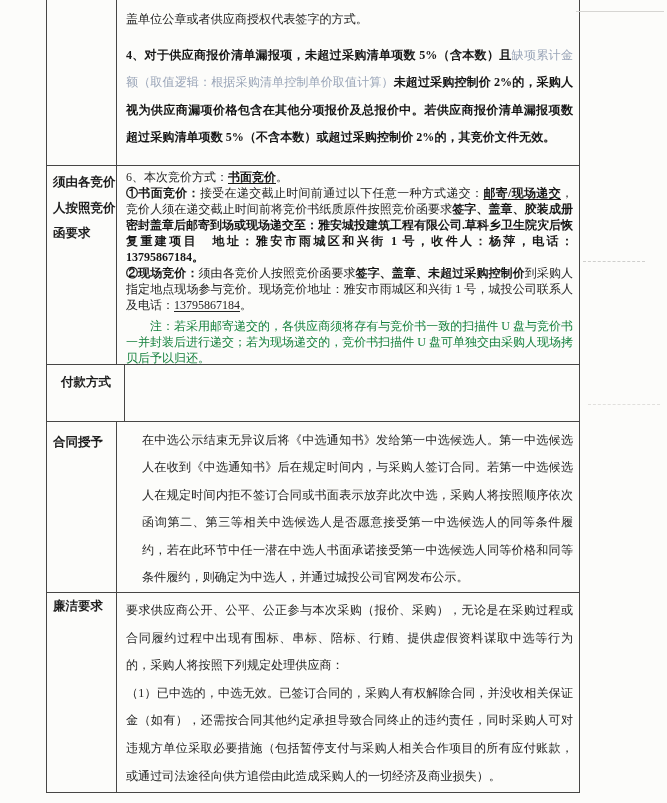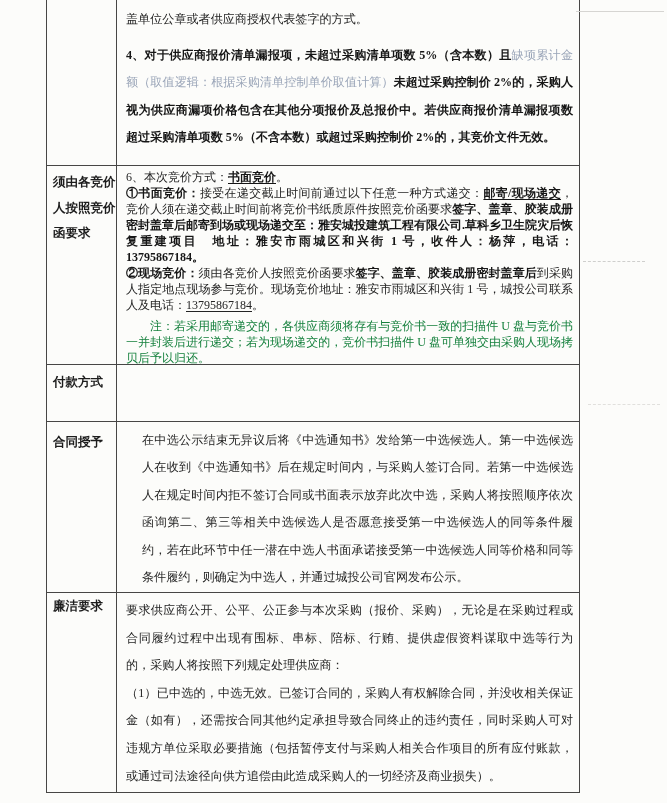--- a/index.html
+++ b/index.html
@@ -48,21 +48,21 @@
 
   
   .rB{height:199px;}
   .rB .content-cell{padding-top:3px;font-size:12px;line-height:16px;}
   .rB .label-cell{padding-top:4px;line-height:25.5px;}
   .rB .note{margin-top:6px;text-indent:2em;line-height:15.8px;}
 
   
   .rC{height:57px;}
   .rC .content-cell{padding-top:2px;line-height:27.5px;}
-  .rC .label-cell{padding-top:4px;}
+  .rC .label-cell{padding-top:4px;margin-left:8px;}
 
   
   .rD{height:171px;gap:16px;}
   .rD .content-cell{padding-top:5px;line-height:27.4px;}
   .rD .label-cell{padding-top:7px;}
 
   
   .rE{height:201px;}
   .rE .content-cell{padding-top:4px;line-height:27.6px;}
   .rE .label-cell{display:flex;align-items:flex-start;padding-top:0;}
@@ -86,21 +86,21 @@
         <p><span>盖单位公章或者供应商授权代表签字的方式。</span></p>
         <p><span class="b">4、对于供应商报价清单漏报项，未超过采购清单项数 5%（含本数）且</span><span class="c-blue">缺项累计金额（取值逻辑：根据采购清单控制单价取值计算）</span><span class="b">未超过采购控制价 2%的，采购人视为供应商漏项价格包含在其他分项报价及总报价中。若供应商报价清单漏报项数超过采购清单项数 5%（不含本数）或超过采购控制价 2%的，其竞价文件无效。</span></p>
       </div>
     </section>
 
     <section class="row rB">
       <div class="cell label-cell">须由各竞价人按照竞价函要求</div>
       <div class="cell content-cell">
         <p><span>6、本次竞价方式：</span><span class="b u">书面竞价</span><span>。</span></p>
         <p><span class="b">①书面竞价：</span><span>接受在递交截止时间前通过以下任意一种方式递交：</span><span class="b u">邮寄/现场递交</span><span>，竞价人须在递交截止时间前将竞价书纸质原件按照竞价函要求</span><span class="b">签字、盖章、胶装成册密封盖章后邮寄到场或现场递交至：雅安城投建筑工程有限公司.草科乡卫生院灾后恢复重建项目　地址：雅安市雨城区和兴街 1 号，收件人：杨萍，电话：13795867184。</span></p>
-        <p><span class="b">②现场竞价：</span><span>须由各竞价人按照竞价函要求</span><span class="b">签字、盖章、胶装成册密封盖章后</span><span>到采购人指定地点现场参与竞价。现场竞价地址：雅安市雨城区和兴街 1 号，城投公司联系人及电话：</span><span class="u">13795867184</span><span>。</span></p>
+        <p><span class="b">②现场竞价：</span><span>须由各竞价人按照竞价函要求</span><span class="b">签字、盖章、未超过采购控制价</span><span>到采购人指定地点现场参与竞价。现场竞价地址：雅安市雨城区和兴街 1 号，城投公司联系人及电话：</span><span class="u">13795867184</span><span>。</span></p>
         <p class="note"><span class="c-gray">注：若采用邮寄递交的，各供应商须将存有与竞价书一致的扫描件 U 盘与竞价书一并封装后进行递交；若为现场递交的，竞价书扫描件 U 盘可单独交由采购人现场拷贝后予以归还。</span></p>
       </div>
     </section>
 
     <section class="row rC">
       <div class="cell label-cell">付款方式</div>
     </section>
 
     <section class="row rD">
       <div class="cell label-cell">合同授予</div>

